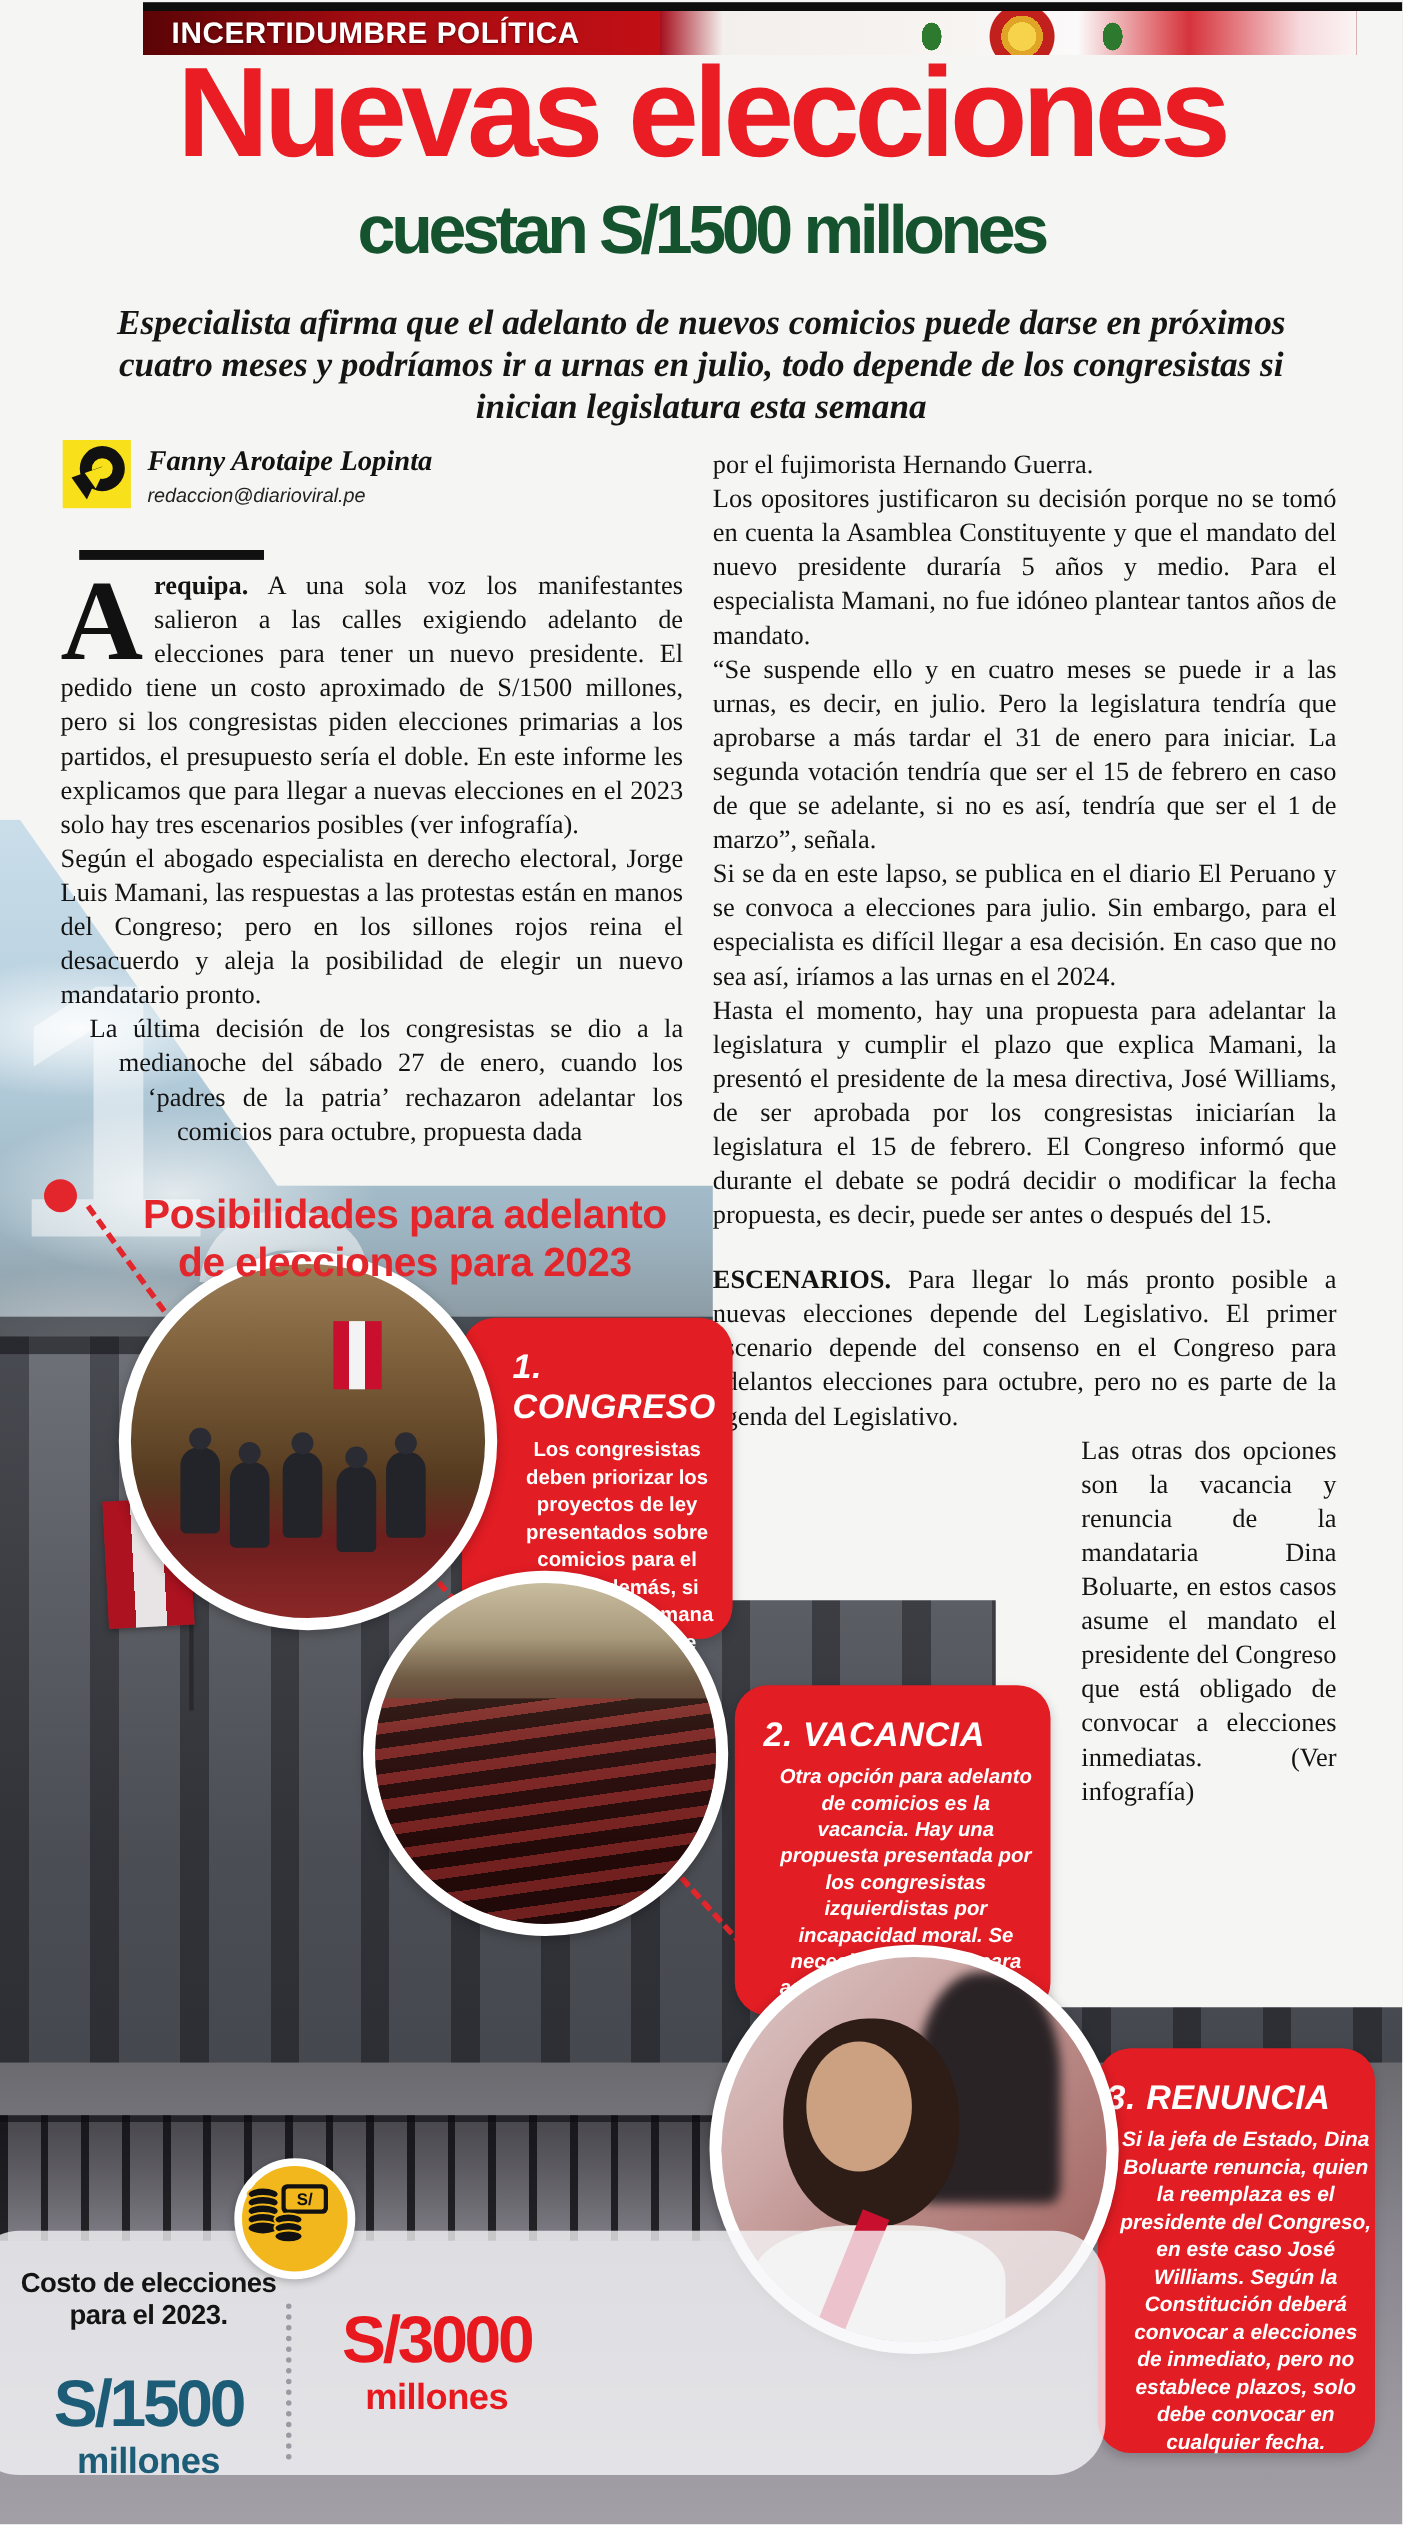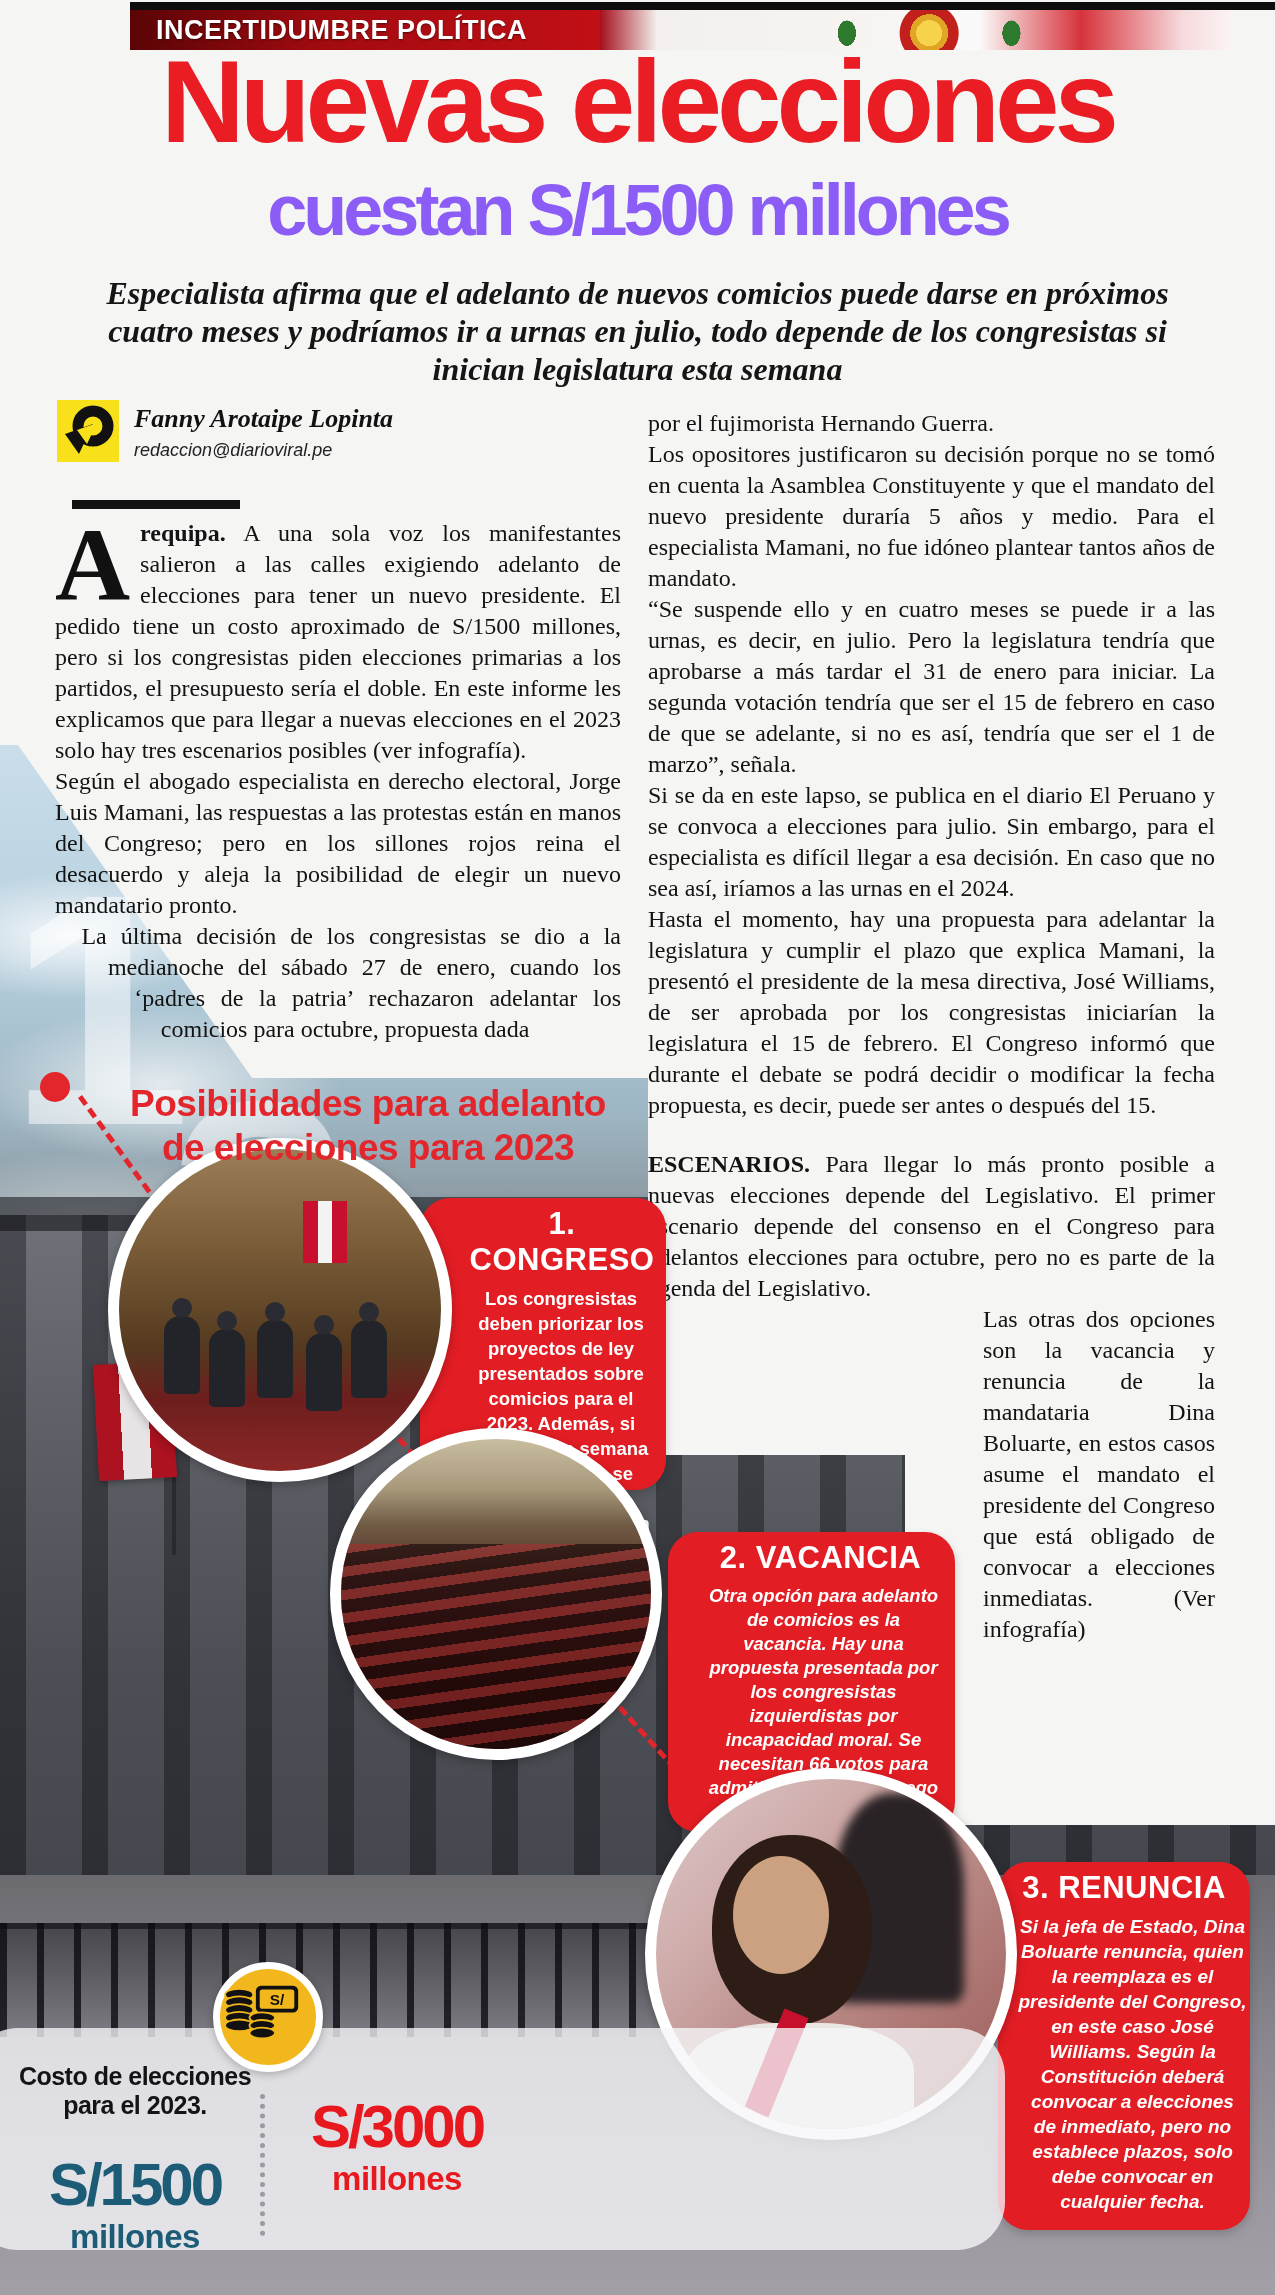--- a/index.html
+++ b/index.html
@@ -11,21 +11,21 @@
   .kicker-band{left:130px;top:10px;width:1103px;height:40px;background:linear-gradient(90deg,#5a0406 0%,#a30b10 18%,#c41016 45%,#8f080c 60%);z-index:7;overflow:hidden;}
   .kicker-flag{position:absolute;left:470px;top:0;right:0;bottom:0;background-image:
     radial-gradient(circle at 52% 58%,#f6d34b 0 13px,#e0a426 13px 19px,#c2201c 19px 29px,rgba(194,32,28,0) 30px),
     radial-gradient(ellipse 15px 21px at 39% 58%,#2d7a2f 0 60%,rgba(45,122,47,0) 61%),
     radial-gradient(ellipse 15px 21px at 65% 58%,#2d7a2f 0 60%,rgba(45,122,47,0) 61%),
     linear-gradient(90deg,#a50f1e 0%,#f3efec 9%,#f6f3f0 40%,#fbfafa 60%,#d6333b 76%,#f6dadd 92%,#fbf4f4 100%);}
   .kicker-text{position:absolute;left:26px;top:5px;color:#fff;font-size:27px;font-weight:bold;letter-spacing:.5px;text-shadow:0 1px 2px rgba(0,0,0,.5);}
 
   
   .headline1{left:0;top:42px;width:100%;text-align:center;font-size:116px;line-height:120px;font-weight:800;letter-spacing:-5px;color:#ea1c24;z-index:7;}
-  .headline2{left:0;top:160px;width:100%;text-align:center;font-size:72px;line-height:100px;font-weight:800;letter-spacing:-4px;color:#8b5cf6;z-index:7;}
+  .headline2{left:0;top:160px;width:100%;text-align:center;font-size:62px;line-height:100px;font-weight:800;letter-spacing:-4px;color:#14532d;z-index:7;}
   .lede{left:70px;top:274px;width:1135px;text-align:center;font-family:Liberation Serif, serif;font-style:italic;font-weight:bold;font-size:32px;line-height:38px;color:#151515;z-index:7;}
 
   
   .byline-logo{left:57px;top:400px;width:62px;height:62px;background:#f8e11a;z-index:7;}
   .byline-author{left:134px;top:404px;font-family:"Liberation Serif",serif;font-style:italic;font-weight:bold;font-size:26px;color:#111;z-index:7;}
   .byline-email{left:134px;top:440px;font-style:italic;font-size:18px;color:#222;z-index:7;}
   .rule{left:72px;top:500px;width:168px;height:9px;background:#111;z-index:7;}
 
   
   .colL{left:55px;top:518px;width:566px;z-index:3;}
@@ -60,21 +60,21 @@
   .wm{position:absolute;z-index:2;font-weight:800;font-size:330px;line-height:1;color:rgba(255,255,255,.5);}
   .wm3{color:rgba(255,255,255,.4);}
 
   
   .info-title{left:118px;top:1082px;width:500px;text-align:center;z-index:6;color:#e3262c;font-weight:800;font-size:37px;line-height:44px;letter-spacing:-.5px;}
   .dot{position:absolute;background:#e3262c;border-radius:50%;z-index:3;}
   .dash{position:absolute;width:0;border-left:5px dashed #e3262c;z-index:3;transform-origin:top left;}
 
   
   .sbox{position:absolute;background:#e21d24;border-radius:30px;z-index:4;color:#fff;box-shadow:0 4px 10px rgba(0,0,0,.18);}
-  .sbox h3{margin:8px 8px 8px 8px;text-align:center;font-size:31px;letter-spacing:.5px;}
+  .sbox h3{margin:27px 8px 8px 8px;font-size:31px;letter-spacing:.5px;font-style:italic;}
   .sbox .body{text-align:center;font-weight:bold;}
   .b1{left:420px;top:1198px;width:246px;height:292px;}
   .b1 h3{margin-left:46px;}
   .b1 .body{font-size:18.5px;line-height:25px;padding:0 12px 0 48px;}
   .b2{left:668px;top:1532px;width:287px;height:300px;}
   .b2 h3{margin-left:26px;}
   .b2 .body{font-style:italic;font-size:18.5px;line-height:24px;padding:0 16px 0 40px;}
   .b3{left:998px;top:1862px;width:252px;height:368px;}
   .b3 .body{font-style:italic;font-size:19px;line-height:25px;padding:0 3px 0 20px;}
 

